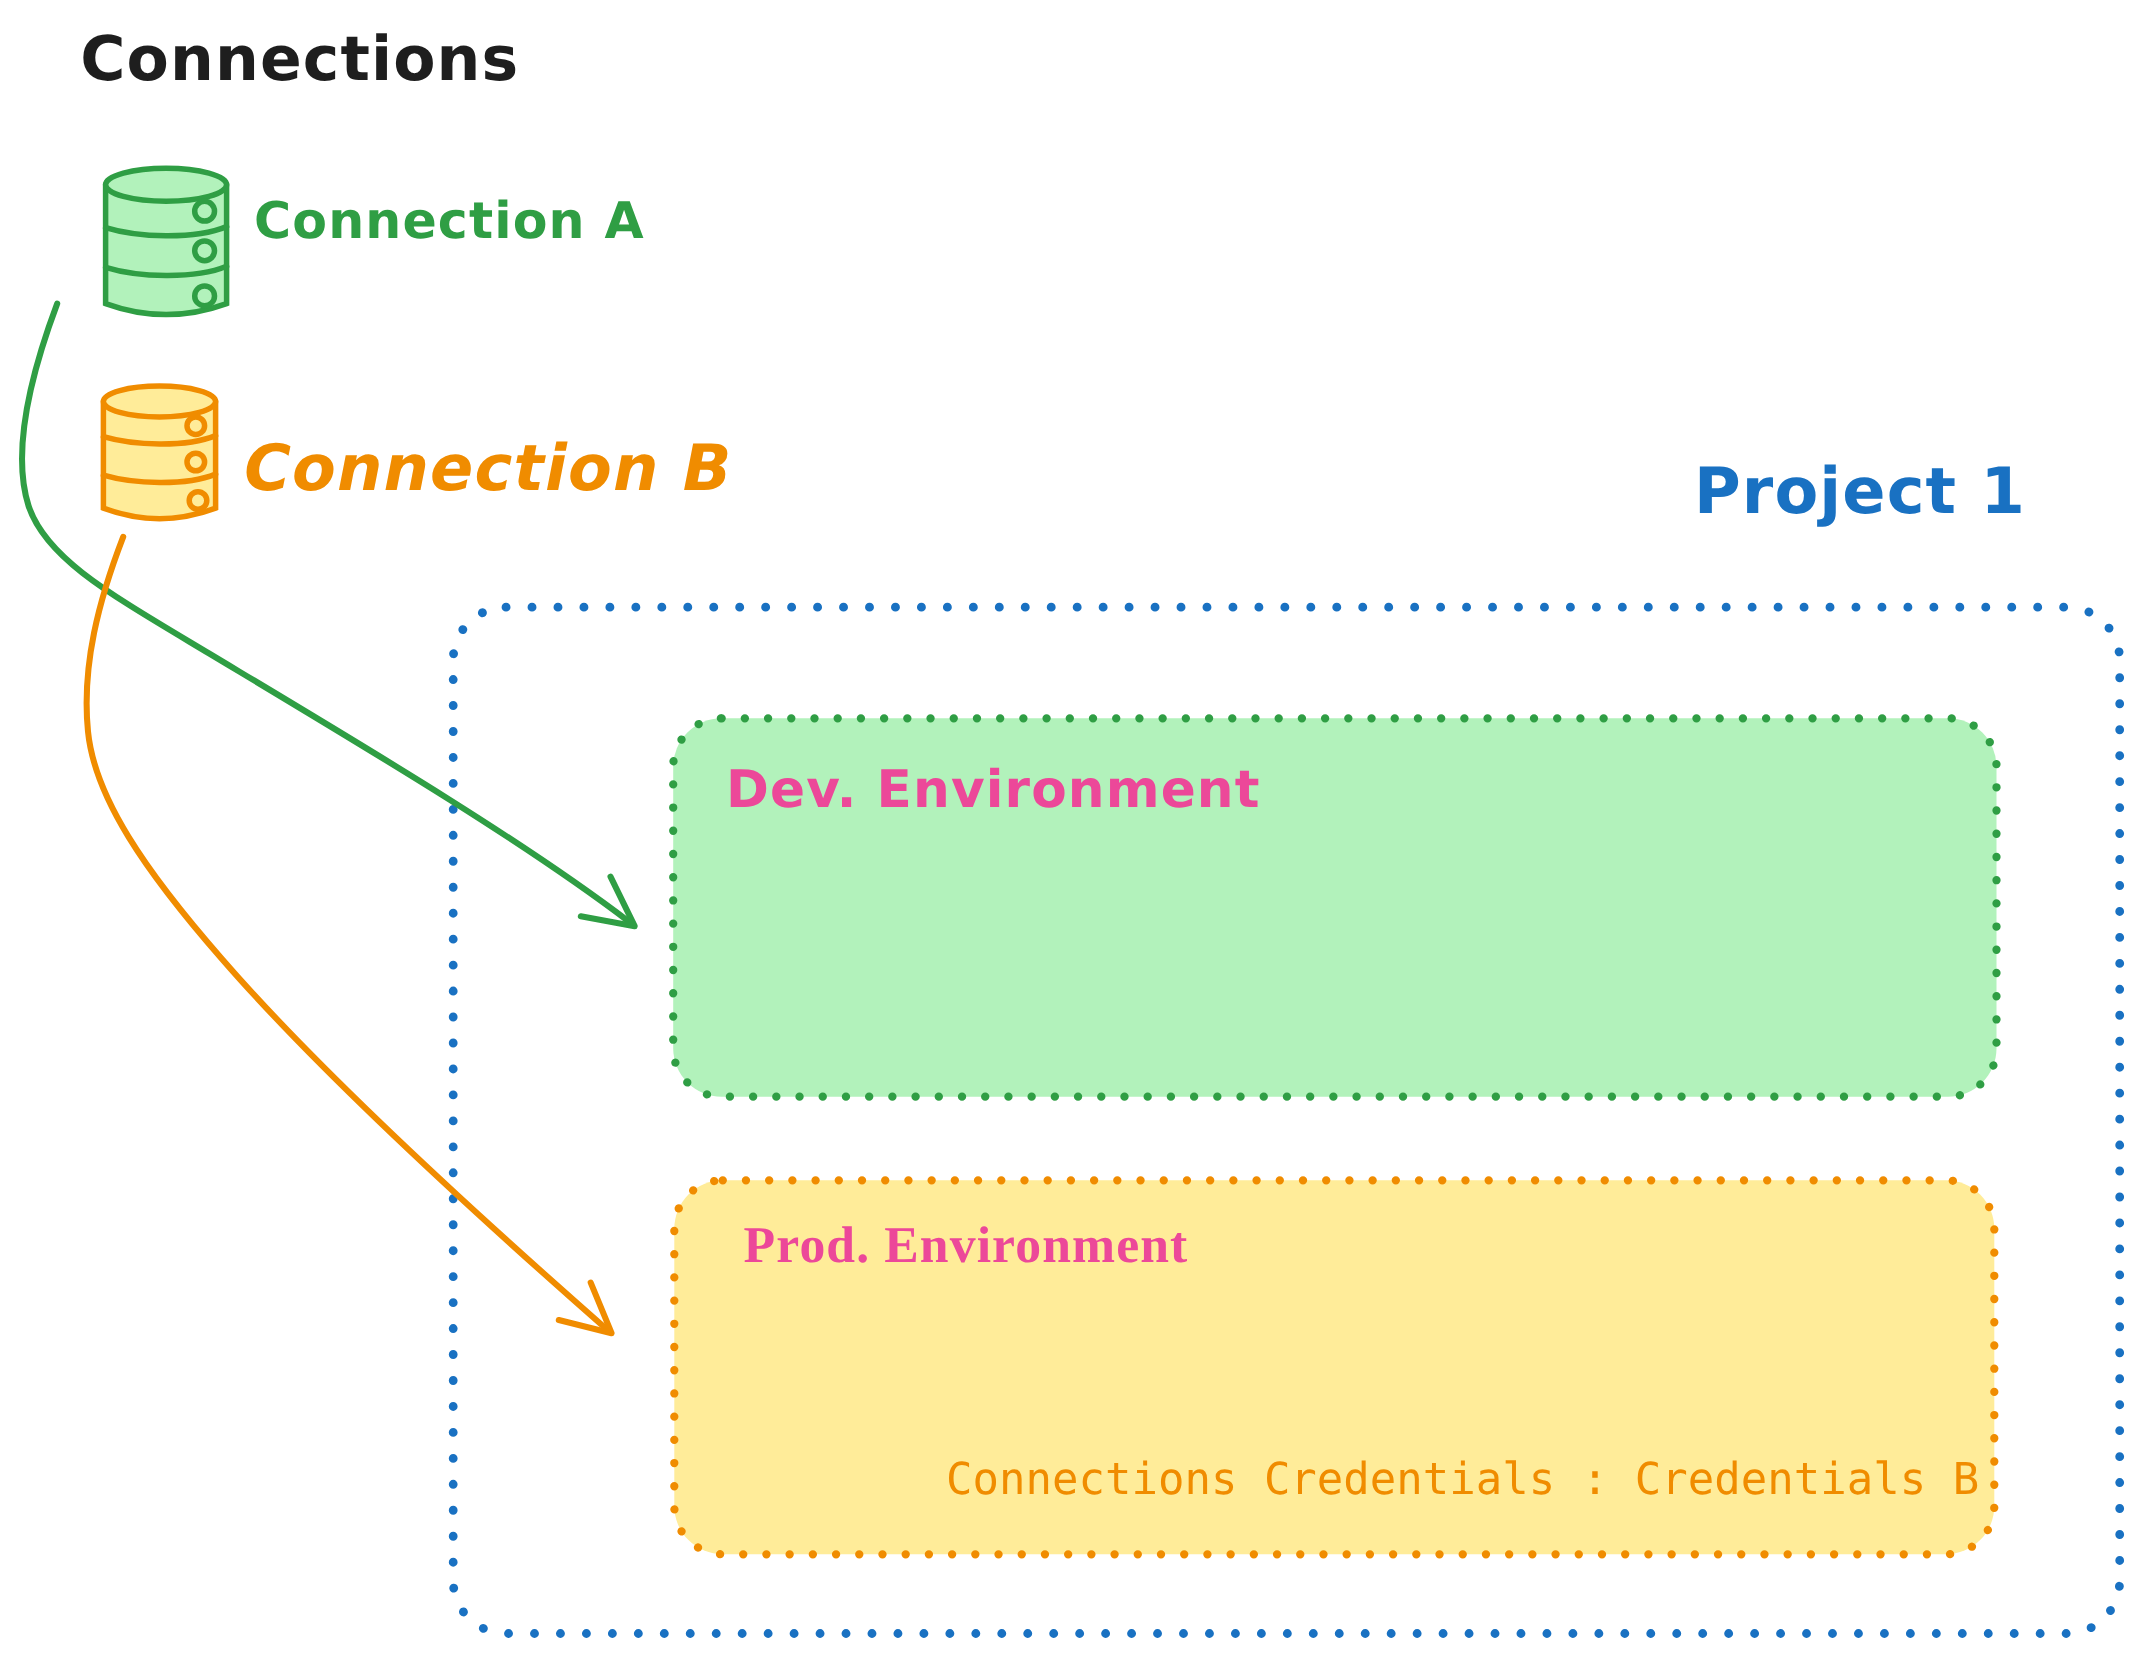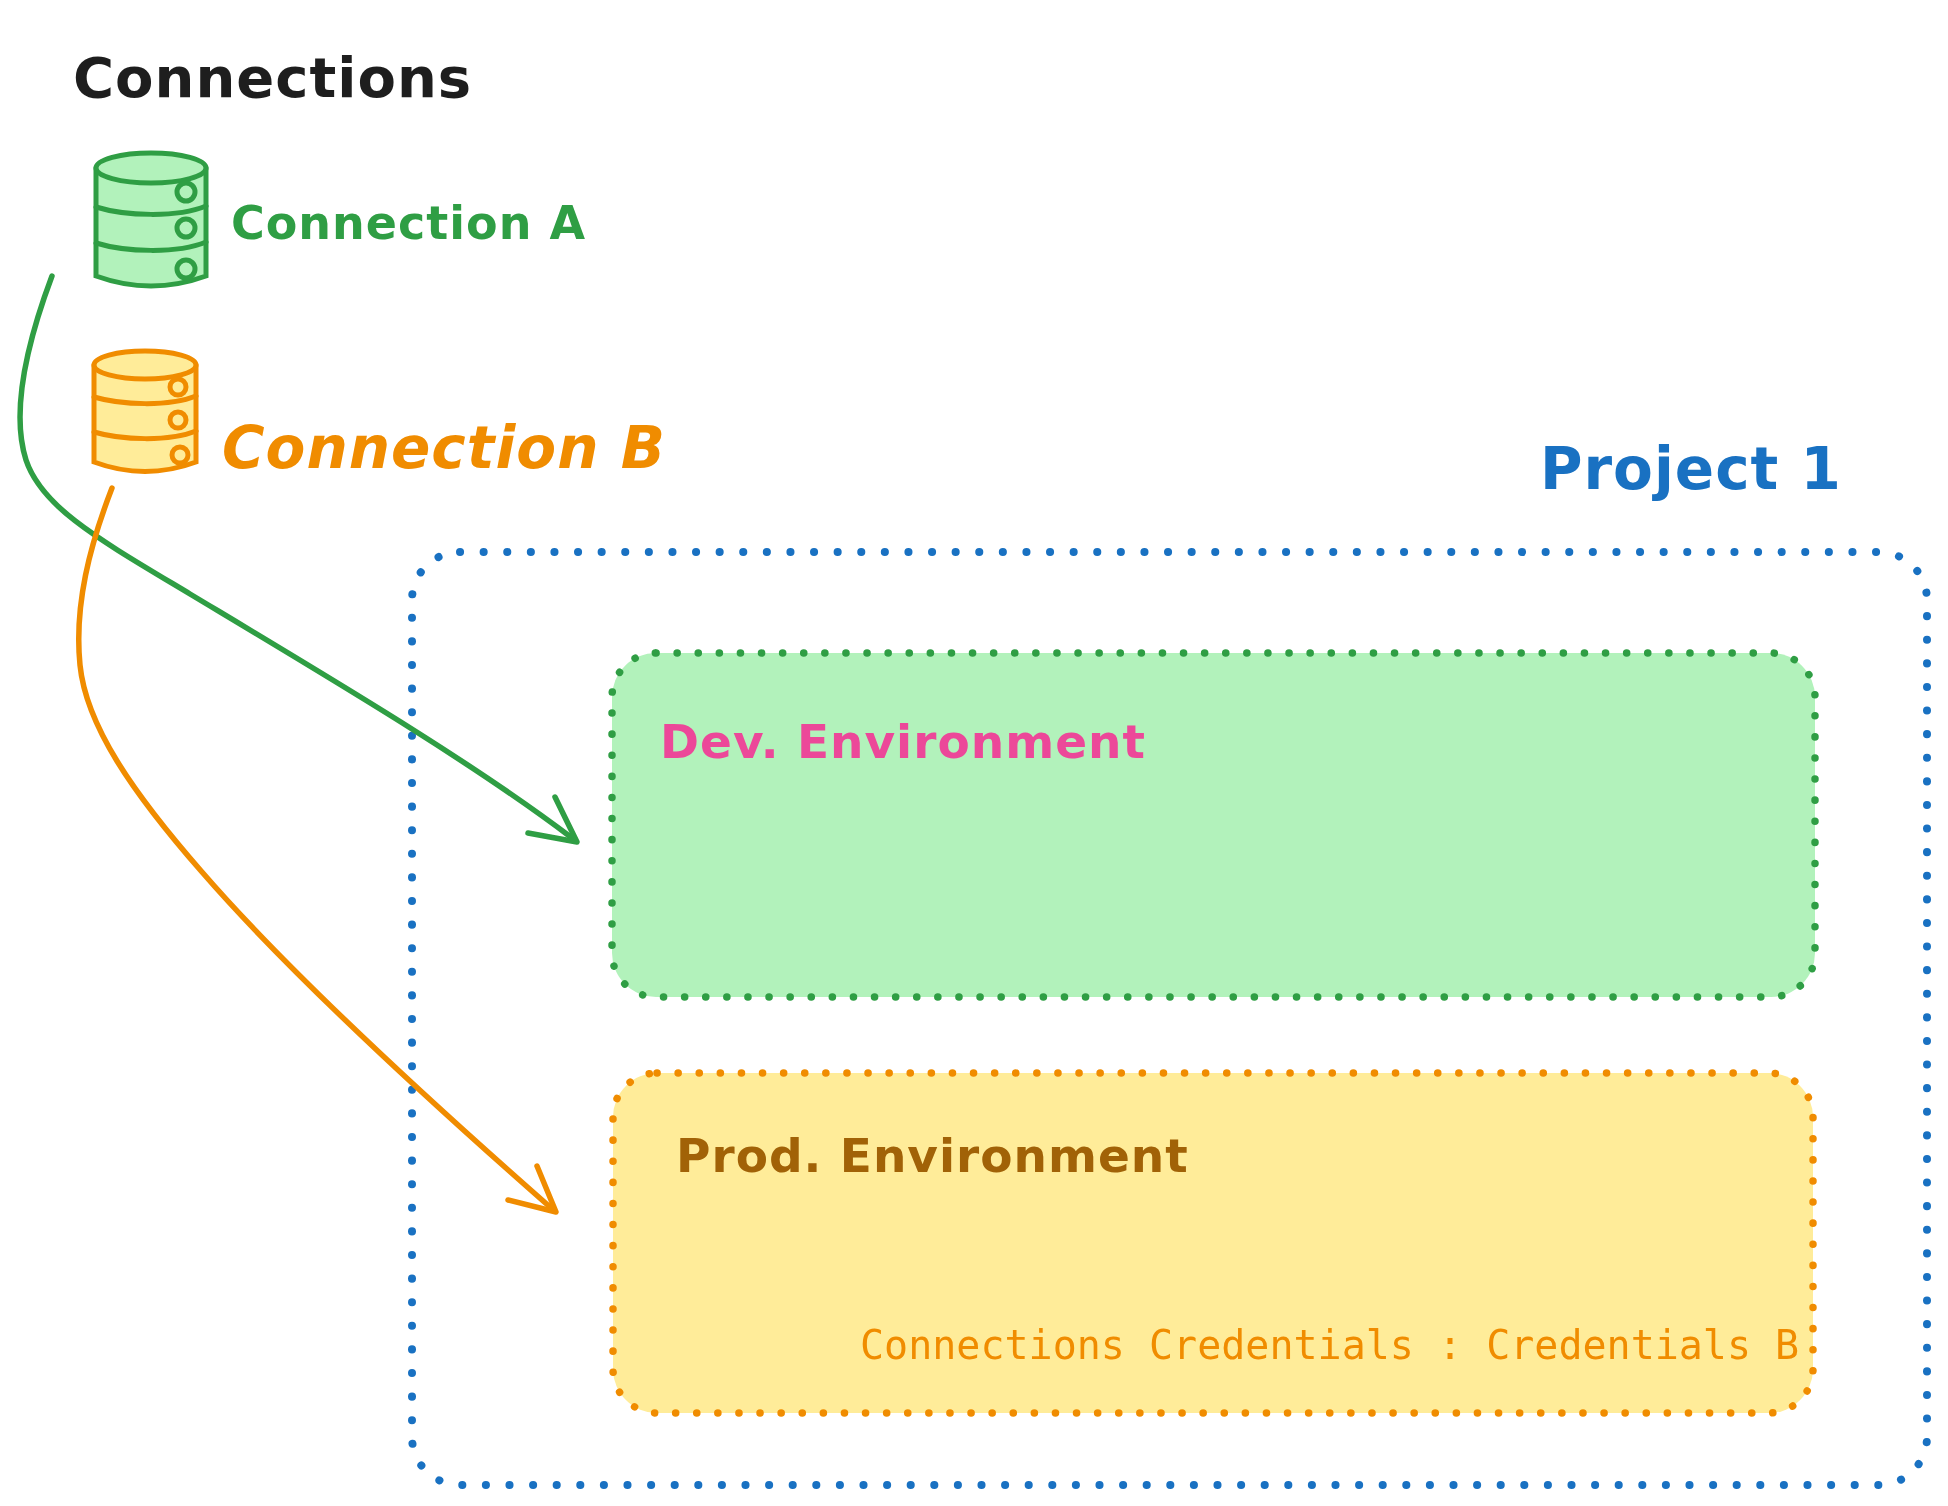--- a/index.html
+++ b/index.html
@@ -6,29 +6,29 @@
   .canvas {
     position: relative;
     width: 1948px;
     height: 1506px;
     background: #ffffff;
     overflow: hidden;
     font-family: "DejaVu Sans", sans-serif;
   }
   .layer { position: absolute; left: 0; top: 0; }
   .txt { position: absolute; line-height: 1.05; white-space: nowrap; }
-  .hand { font-family: "DejaVu Sans", sans-serif; font-weight: bold; letter-spacing: 1px; margin-top: 23px; }
+  .hand { font-family: "DejaVu Sans", sans-serif; font-weight: bold; letter-spacing: 1px; }
   .mono { font-family: "DejaVu Sans Mono", monospace; font-weight: normal; }
 
   .diagram-title   { left: 73px;  top: 26px;   font-size: 56px; color: #1e1e1e; }
   .conn-a-label    { left: 231px; top: 176px;  font-size: 46px; color: #2f9e44; }
   .conn-b-label    { left: 222px; top: 395px;  font-size: 58px; color: #f08c00; font-style: italic; }
   .project-title   { left: 1540px; top: 416px; font-size: 58px; color: #1971c2; }
   .dev-title       { left: 660px; top: 694px;  font-size: 47px; color: #ec4899; }
-  .prod-title      { left: 676px; top: 1108px; font-size: 47px; color: #a16207; }
+  .prod-title      { left: 676px; top: 1108px; font-size: 47px; color: #ec4899; font-family: Liberation Serif, serif; }
   .dev-creds       { left: 1000px; top: 904px;  width: 790px; text-align: right; font-size: 40px; color: #2f9e44; }
   .prod-creds      { left: 860px;  top: 1324px; width: 915px; text-align: right; font-size: 40px; color: #f08c00; }
 </style>
 </head>
 <body>
 
 <div class="canvas">
 
   <svg class="layer" width="1948" height="1506" viewBox="0 0 1948 1506">
 

